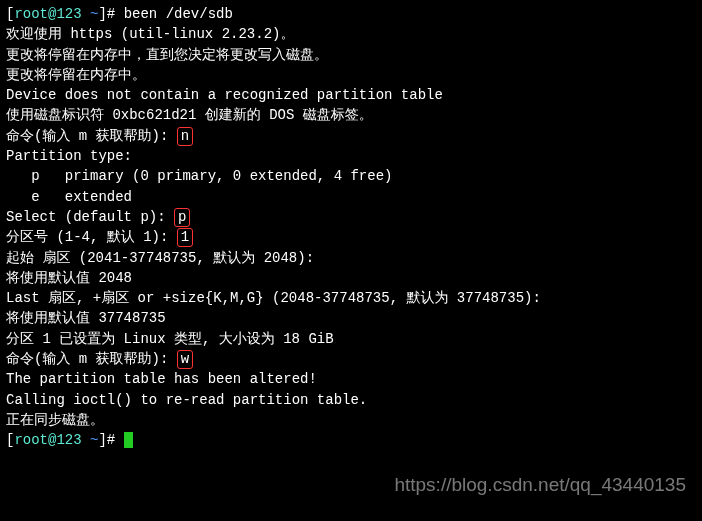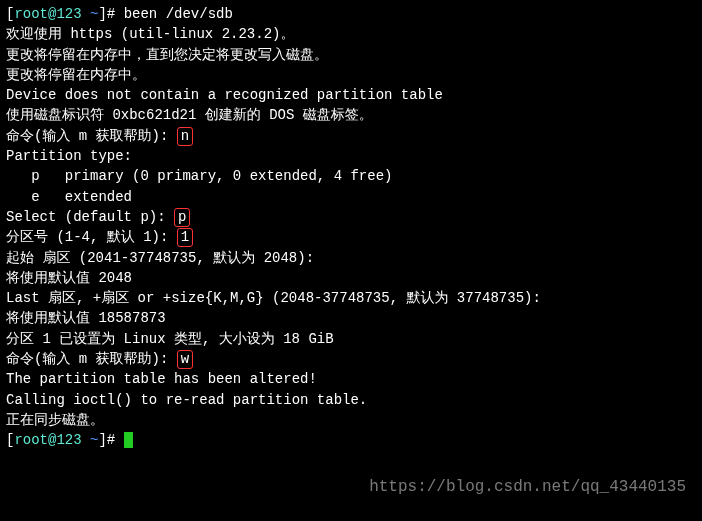--- a/index.html
+++ b/index.html
@@ -30,22 +30,22 @@
       width: 9px;
       height: 16px;
       background: #22cc22;
       vertical-align: text-bottom;
     }
     .watermark {
       position: absolute;
       right: 16px;
       bottom: 22px;
       color: rgba(200,200,200,0.6);
-      font-size: 16px;
-      font-family: Liberation Mono, monospace;
+      font-size: 19px;
+      font-family: Liberation Sans, sans-serif;
     }
   </style>
 </head>
 <body>
 
 <div class="line"><span>[</span><span class="prompt-user">root@123</span><span class="prompt-path"> ~</span><span>]# </span><span>been /dev/sdb</span></div>
 <div class="line">欢迎使用 https (util-linux 2.23.2)。</div>
 <div class="line"></div>
 <div class="line">更改将停留在内存中，直到您决定将更改写入磁盘。</div>
 <div class="line">更改将停留在内存中。</div>
@@ -56,21 +56,21 @@
 <div class="line"></div>
 <div class="line"><span>命令(输入 m 获取帮助): </span><span class="hl-box">n</span></div>
 <div class="line">Partition type:</div>
 <div class="line">   p   primary (0 primary, 0 extended, 4 free)</div>
 <div class="line">   e   extended</div>
 <div class="line"><span>Select (default p): </span><span class="hl-box">p</span></div>
 <div class="line"><span>分区号 (1-4, 默认 1): </span><span class="hl-box">1</span></div>
 <div class="line">起始 扇区 (2041-37748735, 默认为 2048):</div>
 <div class="line">将使用默认值 2048</div>
 <div class="line">Last 扇区, +扇区 or +size{K,M,G} (2048-37748735, 默认为 37748735):</div>
-<div class="line">将使用默认值 18587873</div>
+<div class="line">将使用默认值 37748735</div>
 <div class="line">分区 1 已设置为 Linux 类型, 大小设为 18 GiB</div>
 <div class="line"></div>
 <div class="line"><span>命令(输入 m 获取帮助): </span><span class="hl-box">w</span></div>
 <div class="line">The partition table has been altered!</div>
 <div class="line"></div>
 <div class="line">Calling ioctl() to re-read partition table.</div>
 <div class="line">正在同步磁盘。</div>
 <div class="line"><span>[</span><span class="prompt-user">root@123</span><span class="prompt-path"> ~</span><span>]# </span><span class="cursor"></span></div>
 
 <div class="watermark">https://blog.csdn.net/qq_43440135</div>

